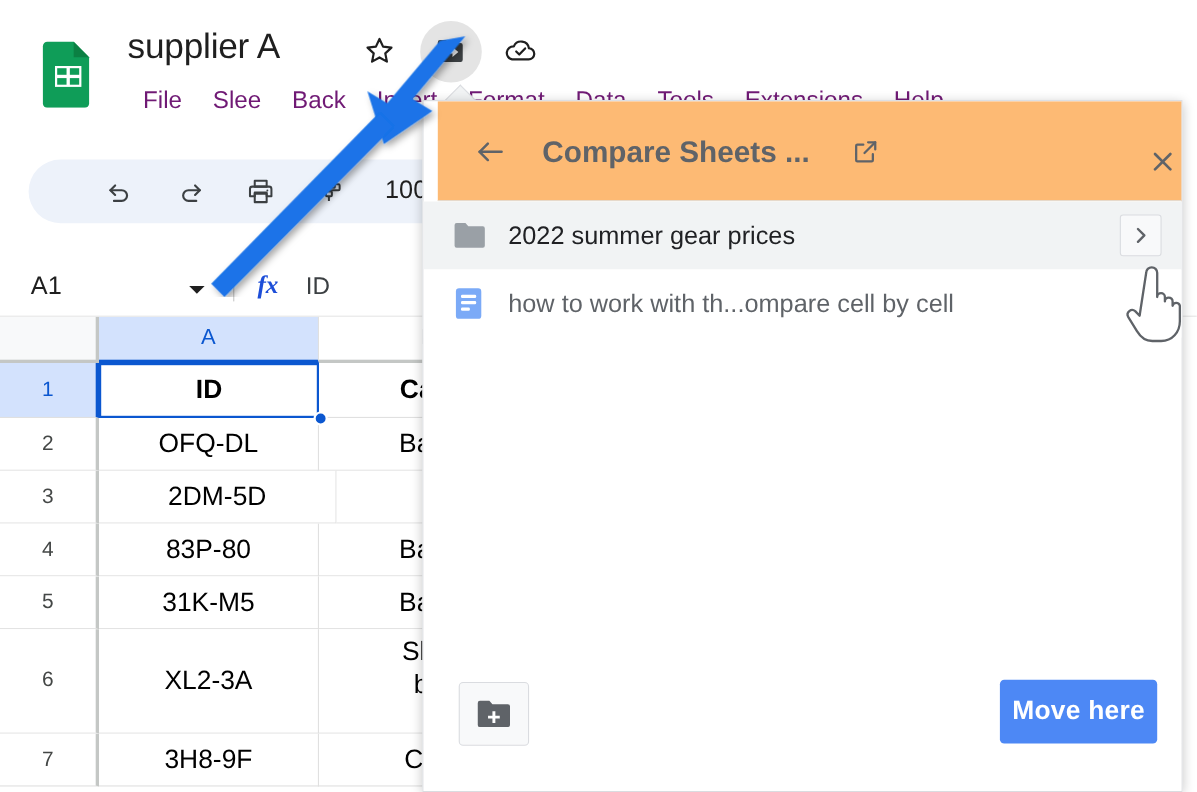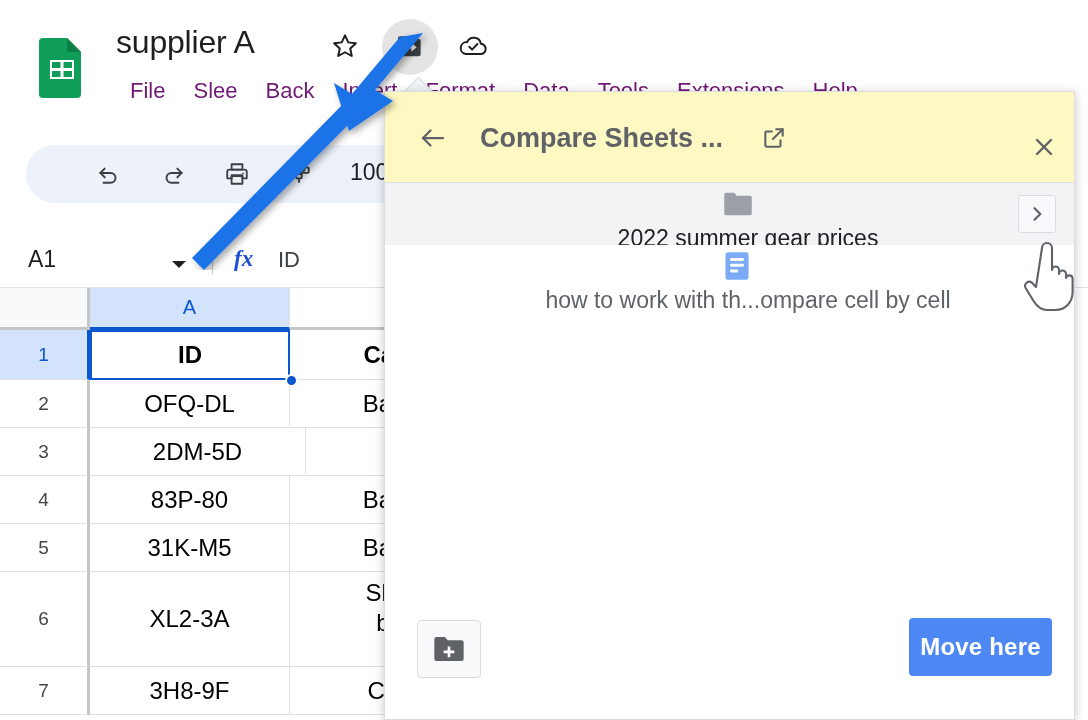--- a/index.html
+++ b/index.html
@@ -150,22 +150,22 @@
     position:absolute; left:400px; top:76px; width:36px; height:18px;
     overflow:hidden;
   }
   .dialog-pointer::after {
     content:""; position:absolute; left:6px; top:6px;
     width:24px; height:24px; background:#f1f3f4;
     border-left:1px solid #dadce0; border-top:1px solid #dadce0;
     transform:rotate(45deg);
   }
   .dlg-header {
-    position:absolute; left:0; top:0; width:691px; height:91px;
-    background:#fef9c3; border-bottom:1px solid #e0e0e0;
+    position:absolute; left:13px; top:0; width:691px; height:91px;
+    background:#fdba74; border-bottom:1px solid #e0e0e0;
   }
   .dlg-back {
     position:absolute; left:32px; top:30px; width:32px; height:32px;
     display:flex; align-items:center; justify-content:center;
   }
   .dlg-title {
     position:absolute; left:95px; top:31px;
     font-size:27px; font-weight:700; color:#5f6368; white-space:nowrap;
   }
   .dlg-ext-link {
@@ -175,21 +175,21 @@
     position:absolute; left:644px; top:40px; width:30px; height:30px;
     display:flex; align-items:center; justify-content:center;
   }
 
   .dlg-body {
     position:absolute; left:0; top:91px; width:691px; height:493px;
     background:#ffffff; overflow:hidden;
   }
   .dlg-row {
     position:relative; height:62px; display:flex; align-items:center;
-    padding-left:27px; background:#ffffff;flex-direction:column;
+    padding-left:27px; background:#ffffff;
   }
   .dlg-row.hovered { background:#f1f3f4; }
   .dlg-row-icon { width:42px; flex:0 0 42px; display:flex; align-items:center; }
   .dlg-row-label {
     font-size:23px; color:#5f6368; white-space:nowrap;
     margin-left:8px;
   }
   .dlg-row-chevron {
     position:absolute; right:20px; top:12px;
     width:38px; height:38px; border:1px solid #dadce0; border-radius:3px;

